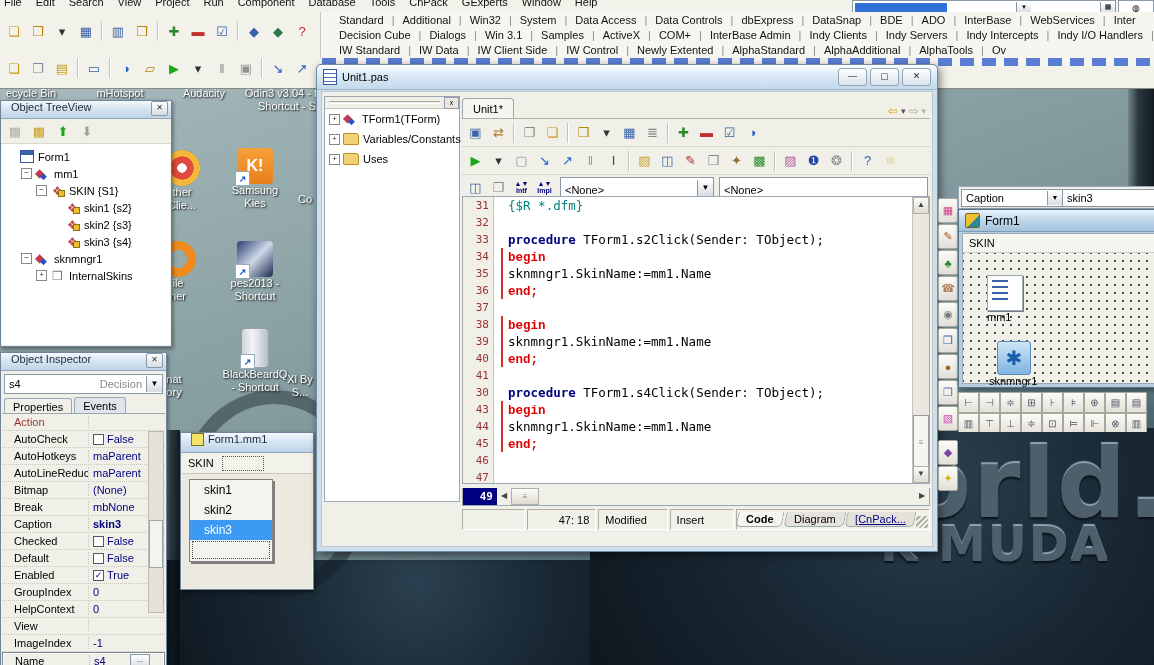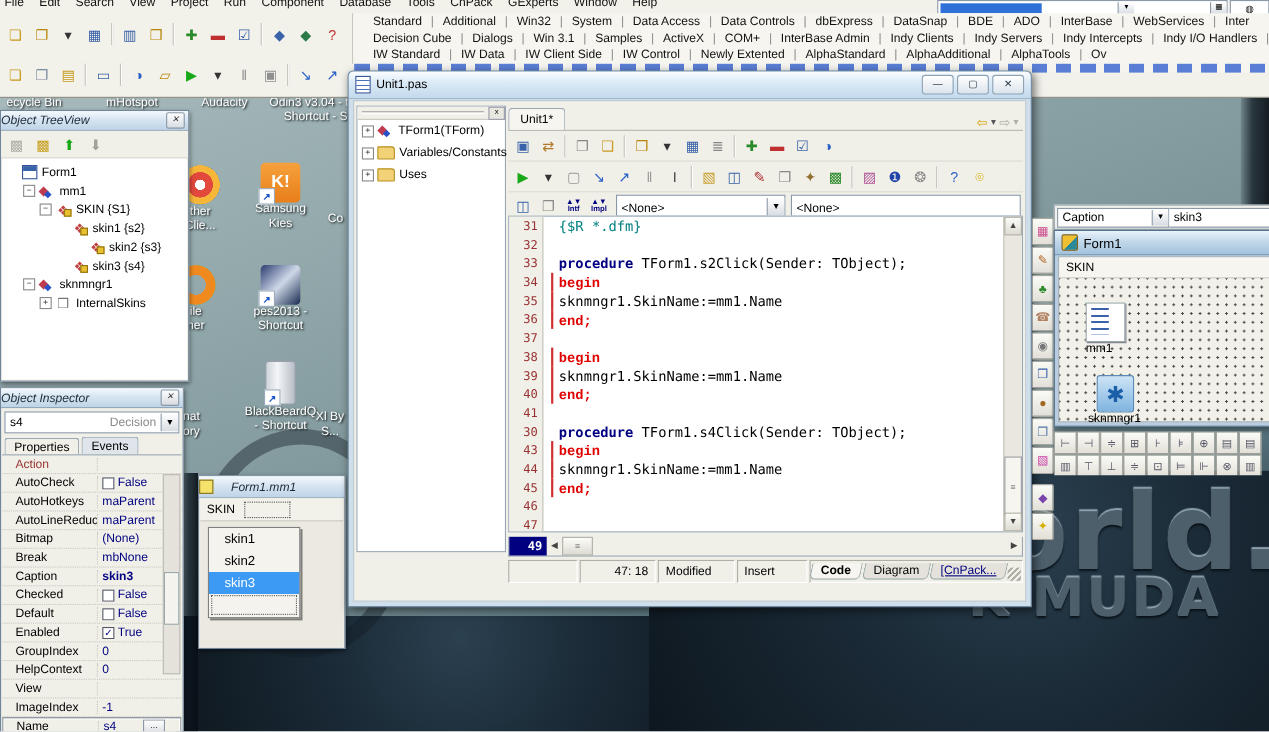--- a/index.html
+++ b/index.html
@@ -20,21 +20,21 @@
     border:1px solid #9ab;display:flex;align-items:center;justify-content:center;color:#1a57c8;font-size:9px;font-weight:bold;}
   .ic-kies{background:linear-gradient(180deg,#f6a13c,#e87f1a);display:flex;align-items:center;justify-content:center;
     color:#fff;font-weight:bold;font-size:16px;}
   .ic-pes{background:linear-gradient(135deg,#2b3d72 0%,#cfd8e8 50%,#18294e 100%);}
   .ic-server{width:26px;height:38px;background:linear-gradient(90deg,#cfd4da,#f3f5f7 40%,#b7bdc6);border-radius:4px;border:1px solid #9aa1aa;}
   .ic-circle{background:radial-gradient(circle,#fff 18%,#e2483c 19% 45%,#f5b63a 46% 70%,#3a78c8 71%);border-radius:50%;}
   .ic-ring{background:radial-gradient(circle,transparent 35%,#f08a1e 36% 70%,#7fb33a 71%);border-radius:50%;}
   
   .panel{background:#f0efe8;border:1px solid #70859a;box-shadow:1px 2px 4px rgba(0,0,0,.45);}
   .ptitle{height:17px;background:linear-gradient(180deg,#f4f9fd,#d7e5f2 45%,#bfd4e6);border-bottom:1px solid #8fa7bc;
-    display:flex;align-items:center;padding:0 3px 0 0;font-size:11px;color:#1c2a38;font-style:italic;}
+    display:flex;padding:0 3px 0 10px;font-size:11px;color:#1c2a38;}
   .ptitle .t{flex:1;white-space:nowrap;overflow:hidden;}
   .wbtn{width:15px;height:13px;background:linear-gradient(180deg,#fdfdfd,#d8dde2);border:1px solid #8a99a8;border-radius:2px;
     font-size:8px;line-height:11px;text-align:center;color:#333;margin-left:2px;}
   .toolbtn{width:22px;height:22px;border:1px solid transparent;border-radius:2px;display:flex;align-items:center;justify-content:center;font-size:13px;}
   .tsep{width:1px;height:20px;background:#c2c2b8;margin:0 3px;border-right:1px solid #fff;}
   
   #ide-strip{left:0;top:0;width:1154px;height:88px;background:#f2f1ea;border-bottom:1px solid #8a8a82;}
   #menu-bar{left:4px;top:-4px;height:12px;display:flex;gap:14px;font-size:11px;color:#111;overflow:hidden;width:840px;}
   #menu-bar span{white-space:nowrap;}
   #top-combo{left:852px;top:0px;width:262px;height:13px;background:#fff;border:1px solid #8a99a8;display:flex;align-items:center;}
@@ -396,21 +396,21 @@
         <div class="titem" style="padding-left: 34px;">
           <span class="texp">−</span>
           <span class="ticon ti-skin"></span>
           <span>SKIN {S1}</span>
         </div>
         <div class="titem" style="padding-left: 49px;">
           <span class="texp none"></span>
           <span class="ticon ti-skin"></span>
           <span>skin1 {s2}</span>
         </div>
-        <div class="titem" style="padding-left: 64px;">
+        <div class="titem" style="padding-left: 49px;">
           <span class="texp none"></span>
           <span class="ticon ti-skin"></span>
           <span>skin2 {s3}</span>
         </div>
         <div class="titem" style="padding-left: 49px;">
           <span class="texp none"></span>
           <span class="ticon ti-skin"></span>
           <span>skin3 {s4}</span>
         </div>
         <div class="titem" style="padding-left: 19px;">
@@ -536,21 +536,21 @@
             <span class="dots">...</span>
           </span>
         </div>
       </div>
     <div id="oi-scroll">
         <div class="thumb"></div>
       </div>
   </div>
 
   <div id="md" class="abs panel">
-    <div class="ptitle" style="height:19px;gap:12px;">
+    <div class="ptitle" style="height:19px;">
       <span class="ticn" style="width:11px;height:11px;background:#f4e26a;border:1px solid #807020;margin-right:4px;"></span>
       <span class="t">Form1.mm1</span>
     </div>
     <div id="md-body">
       <div id="md-menubar">
         <span>SKIN</span>
         <span id="md-slot"></span>
       </div>
       <div id="md-drop">
         <div id="md-items">

